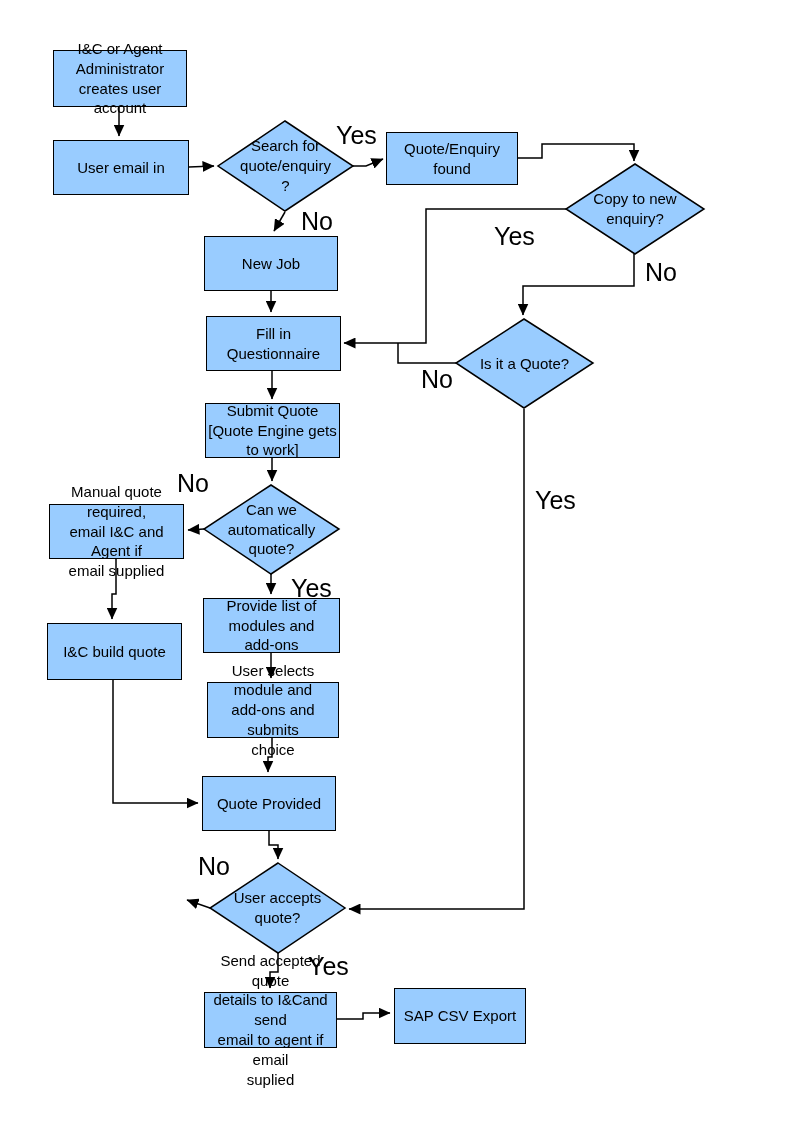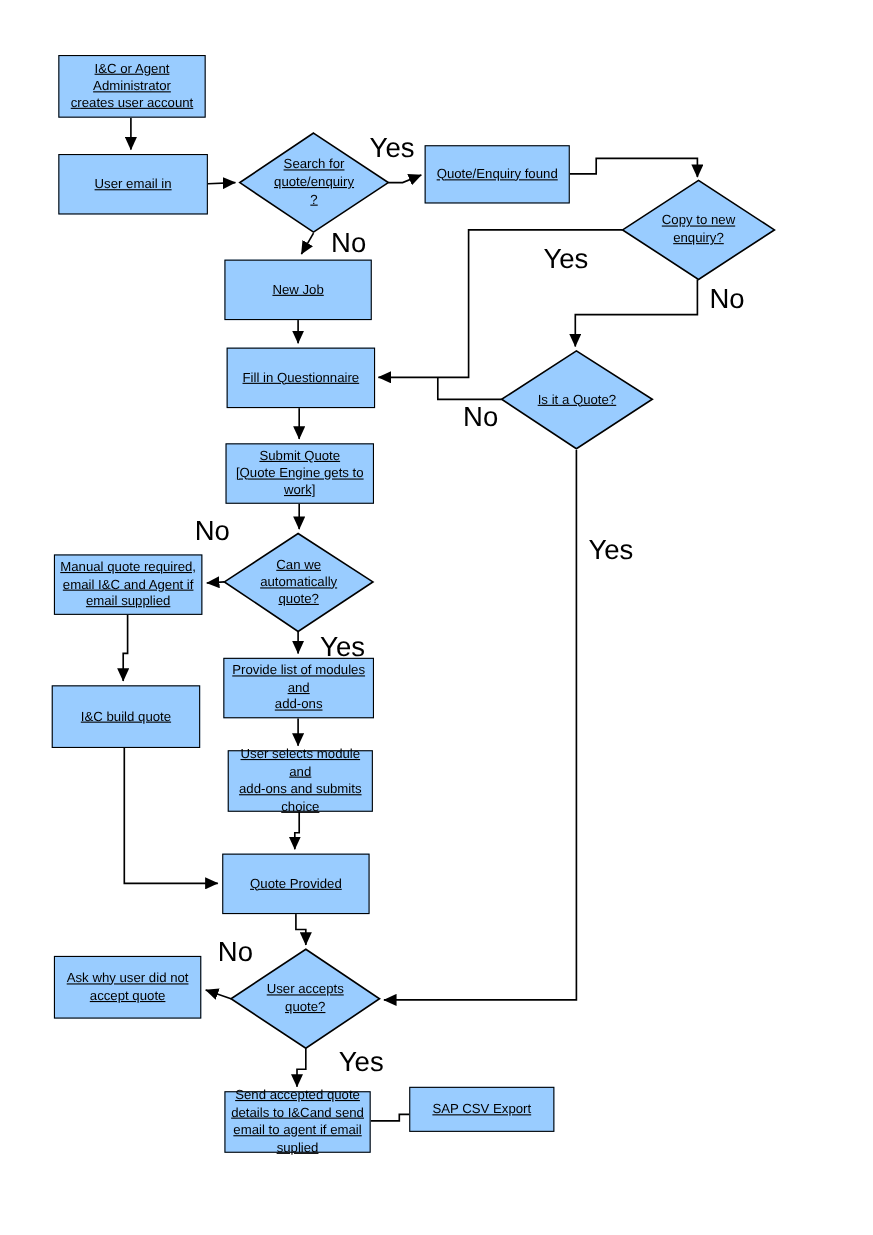--- a/index.html
+++ b/index.html
@@ -14,22 +14,22 @@
     position:relative;width:794px;height:1123px;
     background:var(--page-bg);
     font-family:"Liberation Sans",sans-serif;
     overflow:hidden;
   }
   svg.overlay{position:absolute;left:0;top:0;}
   polyline.conn{fill:none;stroke:var(--line-color);stroke-width:1.5;}
   polygon.diamond{fill:var(--node-fill);stroke:var(--node-border);stroke-width:1.5;}
   .node{
     position:absolute;display:flex;align-items:center;justify-content:center;
-    text-align:center;font-size:12px;line-height:1.32;color:var(--text-color);
-    white-space:pre-line;box-sizing:border-box;padding:1px 2px;text-decoration:underline;
+    text-align:center;font-size:15px;line-height:1.32;color:var(--text-color);
+    white-space:pre-line;box-sizing:border-box;padding:1px 2px;
   }
   .box{background:var(--node-fill);border:1.5px solid var(--node-border);}
   .diamond-label{background:transparent;}
   .edge-label{
     position:absolute;font-size:25px;line-height:1;color:var(--text-color);
     white-space:nowrap;
   }
 </style>
 </head>
 <body>
@@ -84,27 +84,25 @@
   <div class="node box" style="left:49px;top:504px;width:135px;height:55px">Manual quote required,
 email I&amp;C and Agent if
 email supplied</div>
   <div class="node box" style="left:47px;top:623px;width:135px;height:57px">I&amp;C build quote</div>
   <div class="node box" style="left:203px;top:598px;width:137px;height:55px">Provide list of modules and
 add-ons</div>
   <div class="node box" style="left:207px;top:682px;width:132px;height:56px">User selects module and
 add-ons and submits
 choice</div>
   <div class="node box" style="left:202px;top:776px;width:134px;height:55px">Quote Provided</div>
-  <div class="node box" style="left:49px;top:869px;width:134px;height:57px">Ask why user did not
-accept quote</div>
   <div class="node box" style="left:204px;top:992px;width:133px;height:56px">Send accepted quote
 details to I&amp;Cand send
 email to agent if email
 suplied</div>
-  <div class="node box" style="left:372px;top:988px;width:132px;height:41px">SAP CSV Export</div>
+  <div class="node box" style="left:394px;top:988px;width:132px;height:56px">SAP CSV Export</div>
 
   <div class="node diamond-label" style="left:566px;top:164px;width:138px;height:90px">Copy to new
 enquiry?</div>
   <div class="node diamond-label" style="left:218px;top:121px;width:135px;height:90px">Search for
 quote/enquiry
 ?</div>
   <div class="node diamond-label" style="left:456px;top:319px;width:137px;height:89px">Is it a Quote?</div>
   <div class="node diamond-label" style="left:204px;top:485px;width:135px;height:89px">Can we
 automatically
 quote?</div>

